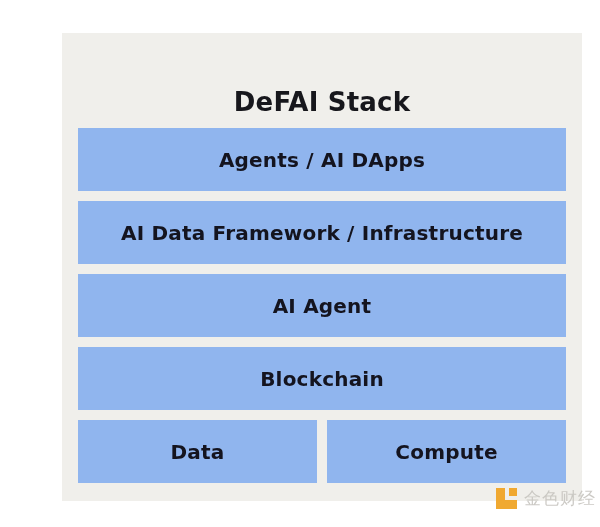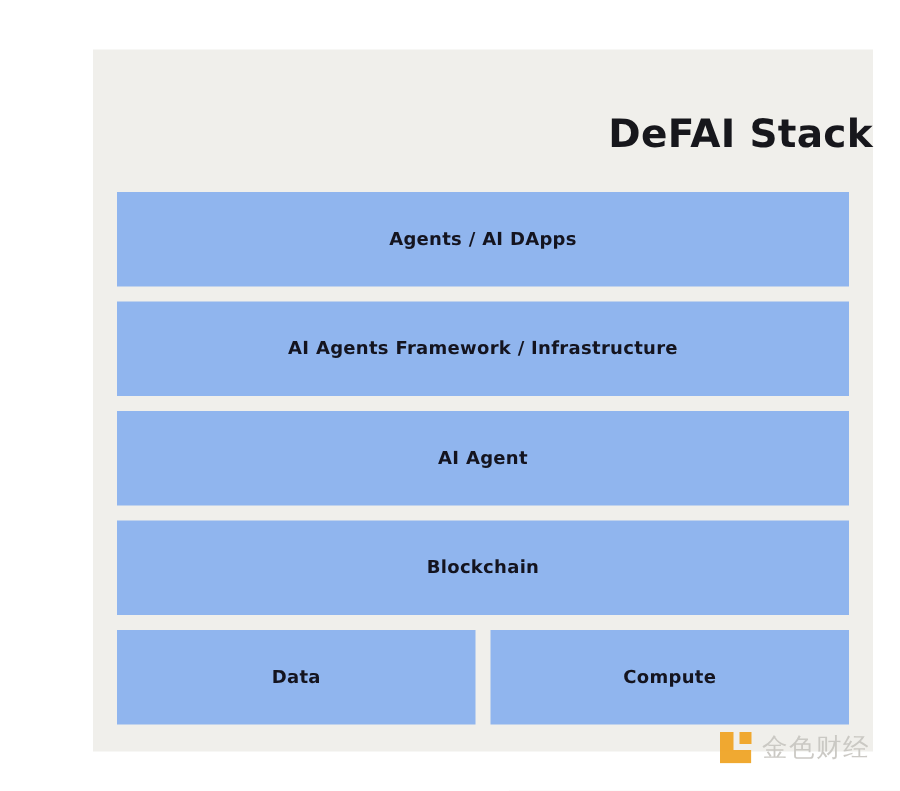--- a/index.html
+++ b/index.html
@@ -23,23 +23,23 @@
     width: 520px;
     height: 468px;
     background: #f0efeb;
     box-sizing: border-box;
   }
 
   
   #stack-title {
     position: absolute;
     left: 0;
-    top: 44px;
+    top: 56px;
     width: 100%;
-    text-align: right;
+    text-align: center;
     font-size: 26px;
     font-weight: bold;
     color: #17171c;
     letter-spacing: 0.2px;
     line-height: 1;
     white-space: nowrap;
   }
 
   
   #stack-layers {
@@ -62,36 +62,36 @@
   .layer-box {
     flex: 1 1 0;
     background: #90b5ee;
     display: flex;
     align-items: center;
     justify-content: center;
     box-sizing: border-box;
   }
 
   .layer-label {
-    font-size: 12px;
+    font-size: 20px;
     font-weight: bold;
     color: #14141f;
     letter-spacing: 0.2px;
     white-space: nowrap;
     line-height: 1.1;
   }
 
   .layer-label.regular {
     font-weight: bold;
   }
 
   
   #watermark {
     position: absolute;
-    left: 480px;
+    left: 496px;
     top: 487px;
     display: flex;
     align-items: center;
     gap: 7px;
     opacity: 0.95;
   }
 
   #watermark-logo {
     position: relative;
     width: 21px;
@@ -134,21 +134,21 @@
   <div id="stack-layers">
 
     <div class="layer-row">
       <div class="layer-box">
         <span class="layer-label">Agents / AI DApps</span>
       </div>
     </div>
 
     <div class="layer-row">
       <div class="layer-box">
-        <span class="layer-label">AI Agents Framework / Infrastructure</span>
+        <span class="layer-label">AI Data Framework / Infrastructure</span>
       </div>
     </div>
 
     <div class="layer-row">
       <div class="layer-box">
         <span class="layer-label">AI Agent</span>
       </div>
     </div>
 
     <div class="layer-row">

